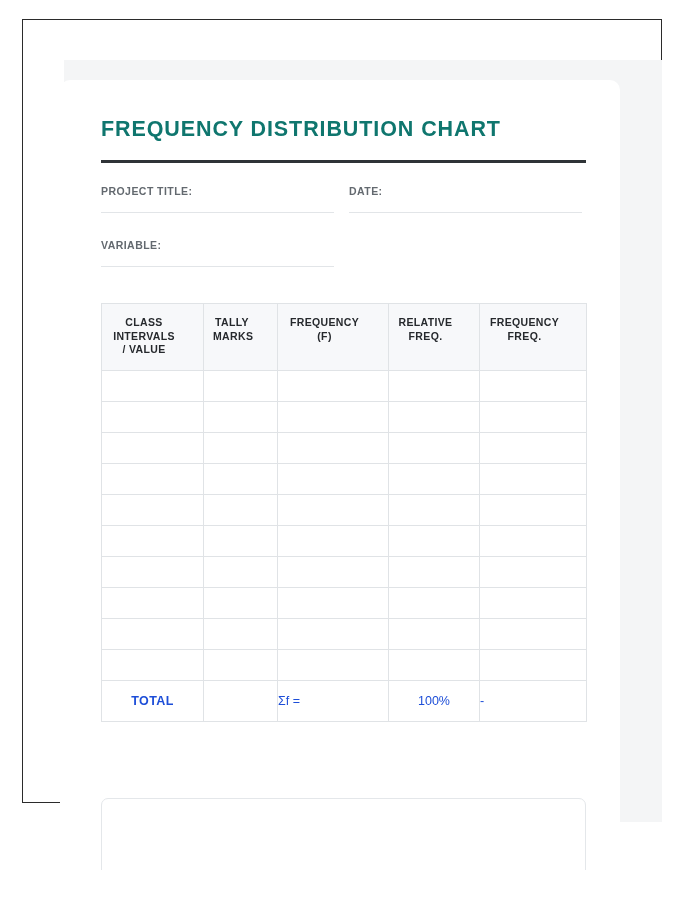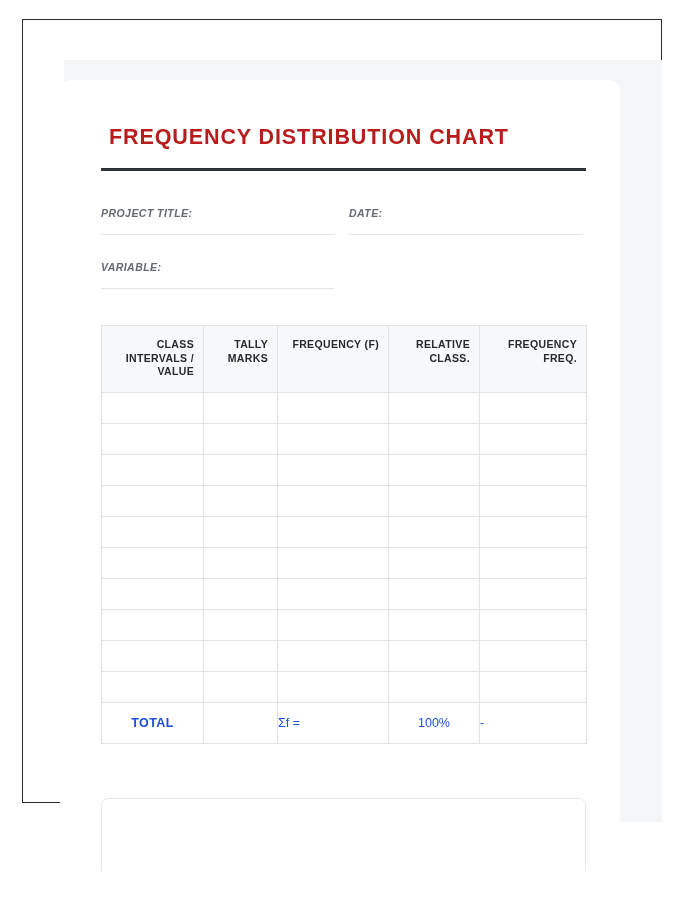--- a/index.html
+++ b/index.html
@@ -59,40 +59,39 @@
     top: 38px;
     width: 485px;
   }
 
   
   #title-block { margin: 0 0 0 0; }
   #doc-title {
     font-size: 21.5px;
     font-weight: bold;
     letter-spacing: 0.9px;
-    color: #b91c1c;
+    color: #0f766e;
     line-height: 1.1;
-    margin: 8px;
+    margin: 0;
     white-space: nowrap;
   }
   #title-rule {
     margin-top: 18px;
     height: 3px;
     background: #2f3337;
     width: 100%;
   }
 
   
   #meta-fields {
-    margin-top: 36px;
+    margin-top: 22px;
     display: flex;
     flex-wrap: wrap;
     column-gap: 15px;
     row-gap: 26px;
-    font-style: italic;
   }
   .meta-field {
     width: 233px;
     box-sizing: border-box;
   }
   .meta-label {
     font-size: 10.5px;
     font-weight: bold;
     letter-spacing: 0.45px;
     color: #63696f;
@@ -114,22 +113,22 @@
   }
   table#freq-table th,
   table#freq-table td {
     border: 1px solid #e0e3e6;
     box-sizing: border-box;
     padding: 0;
   }
   table#freq-table thead th {
     background: #f7f8fa;
     vertical-align: top;
-    padding: 12px 9px 13px 9px;
-    text-align: right;
+    padding: 12px 26px 13px 9px;
+    text-align: center;
     font-size: 10.5px;
     font-weight: bold;
     letter-spacing: 0.35px;
     line-height: 1.32;
     color: #26292d;
   }
   table#freq-table tbody td {
     height: 31px;
   }
   tr.total-row td {
@@ -211,21 +210,21 @@
             <col class="c2">
             <col class="c3">
             <col class="c4">
             <col class="c5">
         </colgroup>
         <thead>
           <tr>
             <th>CLASS INTERVALS / VALUE</th>
             <th>TALLY MARKS</th>
             <th>FREQUENCY (F)</th>
-            <th>RELATIVE CLASS.</th>
+            <th>RELATIVE FREQ.</th>
             <th>FREQUENCY FREQ.</th>
           </tr>
         </thead>
         <tbody id="freq-body">
             <tr>
               <td></td>
               <td></td>
               <td></td>
               <td></td>
               <td></td>

